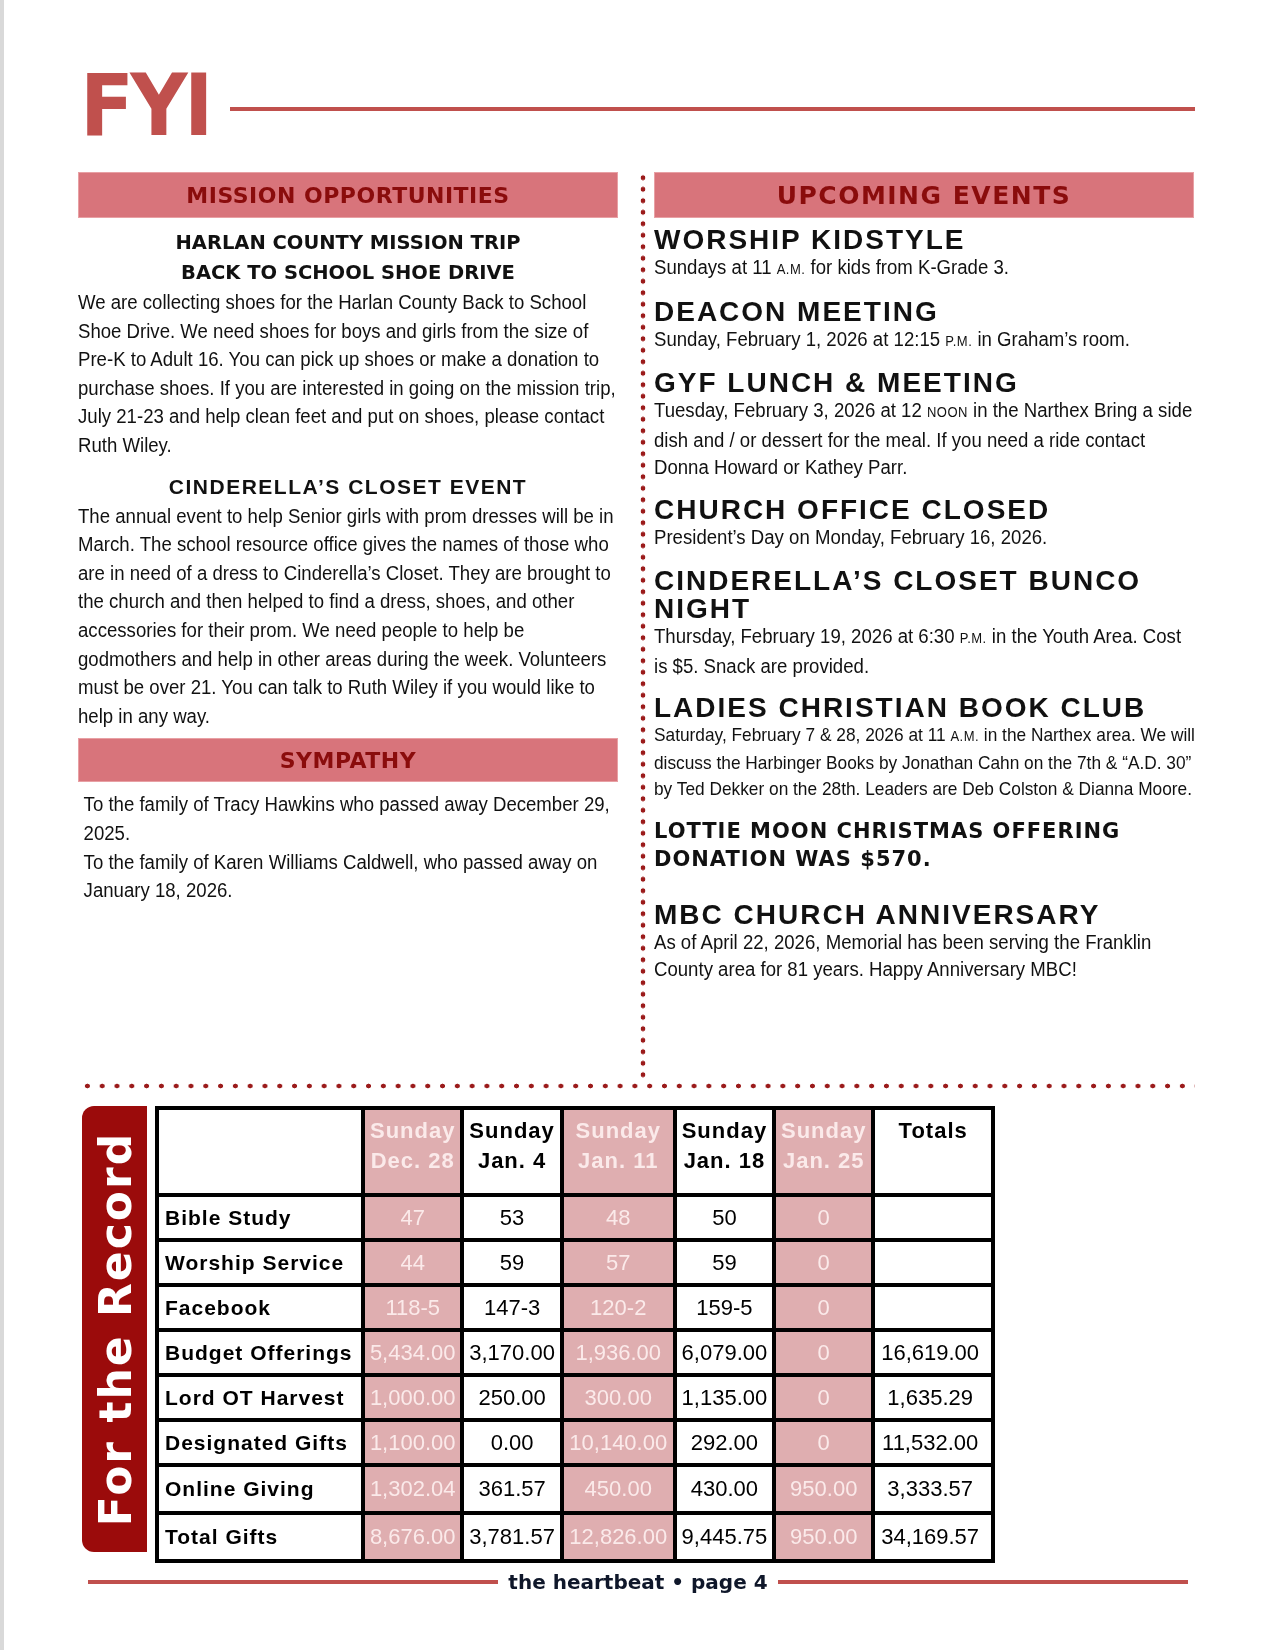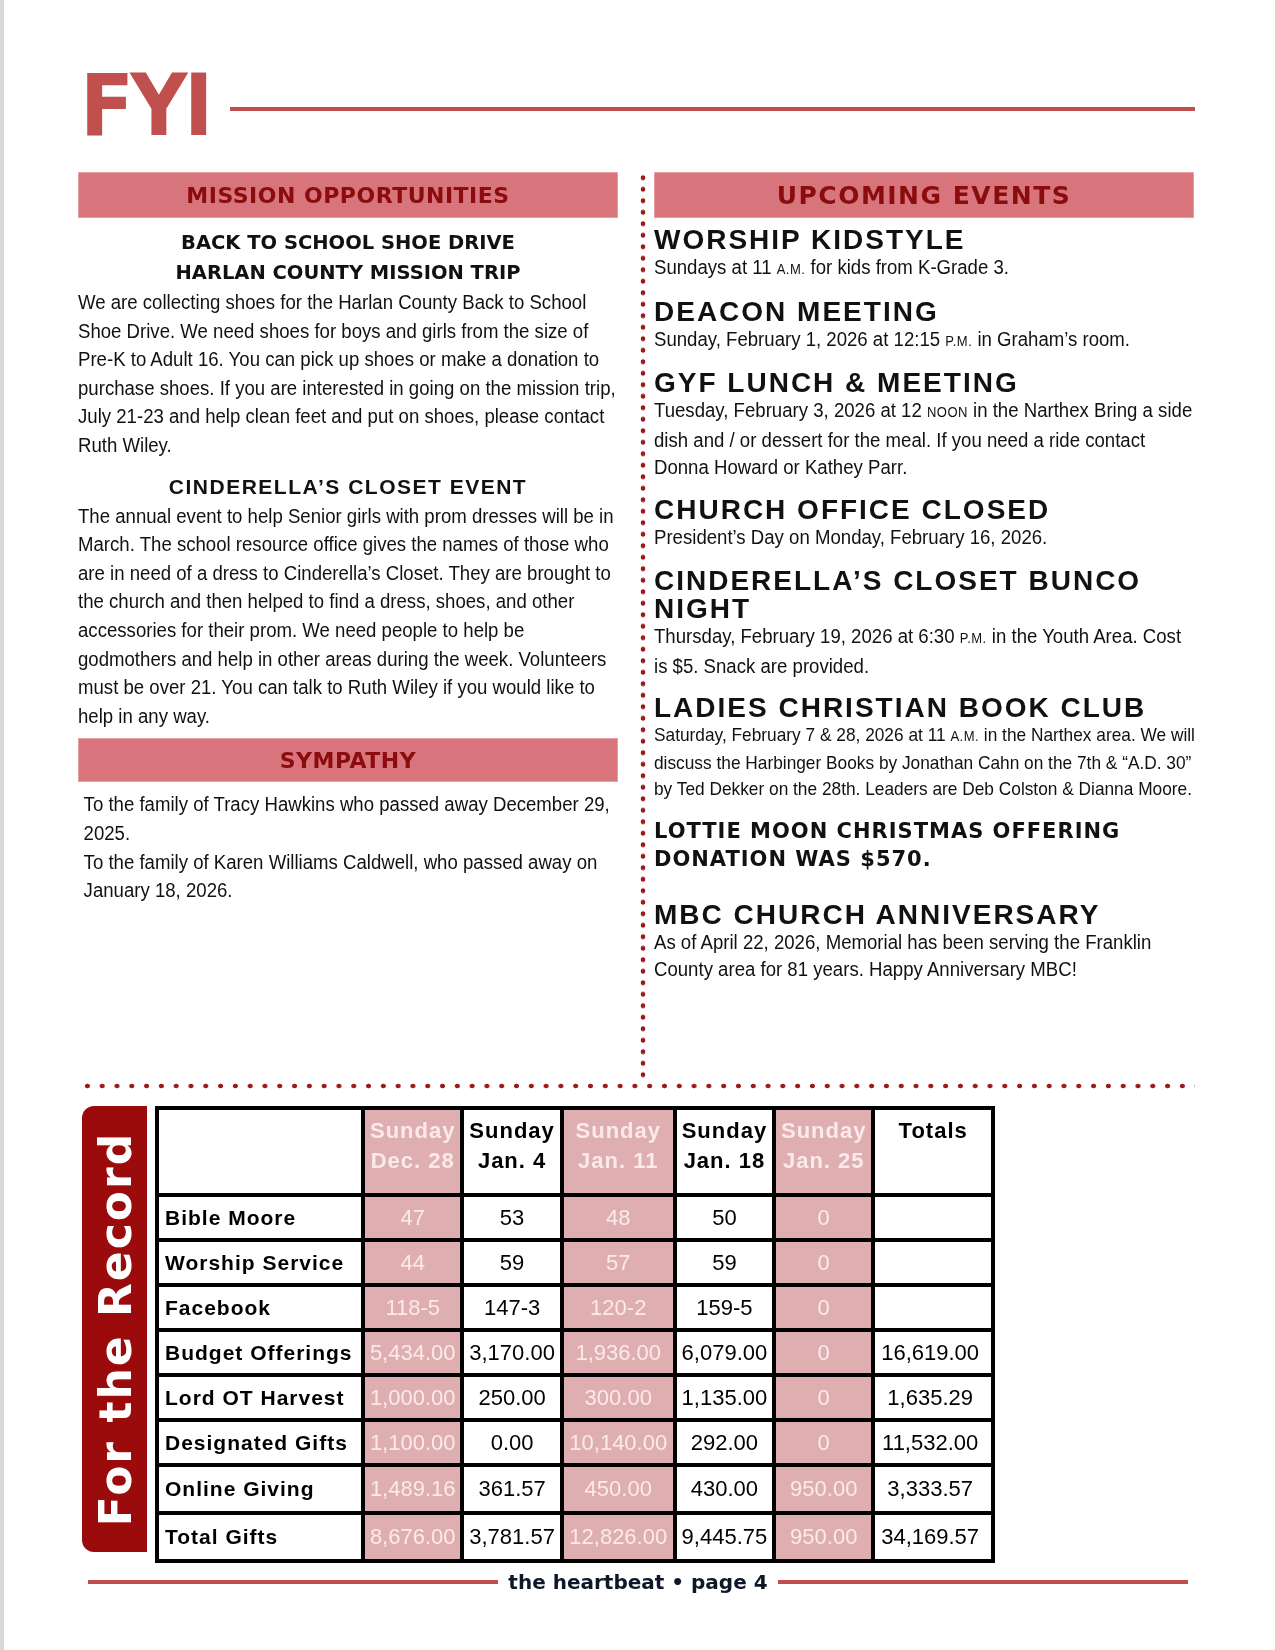--- a/index.html
+++ b/index.html
@@ -79,22 +79,22 @@
 
 <div class="fyi">FYI</div>
 <div class="fyi-rule"></div>
 
 <div class="vdots"></div>
 
 <div class="col-left">
   <div class="section-banner">MISSION OPPORTUNITIES</div>
 
   <div style="margin-top:10px">
+    <div class="sub-title">HARLAN COUNTY MISSION TRIP</div>
     <div class="sub-title">BACK TO SCHOOL SHOE DRIVE</div>
-    <div class="sub-title">HARLAN COUNTY MISSION TRIP</div>
     <div class="body-text">We are collecting shoes for the Harlan County Back to School Shoe Drive. We need shoes for boys and girls from the size of Pre-K to Adult 16. You can pick up shoes or make a donation to purchase shoes.  If you are interested in going on the mission trip, July 21-23 and help clean feet and put on shoes, please contact Ruth Wiley.</div>
   </div>
 
 
   <div style="margin-top:12px">
     <div class="sub-title cond">CINDERELLA’S CLOSET EVENT</div>
     <div class="body-text">The annual event to help Senior girls with prom dresses will be in March. The school resource office gives the names of those who are in need of a dress to Cinderella’s Closet. They are brought to the church and then helped to find a dress, shoes, and other accessories for their prom. We need people to help be godmothers and help in other areas during the week. Volunteers must be over 21. You can talk to Ruth Wiley if you would like to help in any way.</div>
   </div>
 
   <div class="section-banner" style="margin-top:8px; height:42px; font-size:22px;">SYMPATHY</div>
@@ -182,21 +182,21 @@
           <div>Jan. 25</div>
         </th>
         <th class="plain">
           <div>Totals</div>
           <div></div>
         </th>
       </tr>
   </thead>
   <tbody id="record-body">
       <tr>
-        <td class="label plain">Bible Moore</td>
+        <td class="label plain">Bible Study</td>
         <td class="shade">47</td>
         <td class="plain">53</td>
         <td class="shade">48</td>
         <td class="plain">50</td>
         <td class="shade">0</td>
         <td class="plain total"></td>
       </tr>
       <tr>
         <td class="label plain">Worship Service</td>
         <td class="shade">44</td>
@@ -237,21 +237,21 @@
         <td class="label plain">Designated Gifts</td>
         <td class="shade">1,100.00</td>
         <td class="plain">0.00</td>
         <td class="shade">10,140.00</td>
         <td class="plain">292.00</td>
         <td class="shade">0</td>
         <td class="plain total">11,532.00</td>
       </tr>
       <tr>
         <td class="label plain" style="height: 44px;">Online Giving</td>
-        <td class="shade" style="height: 44px;">1,489.16</td>
+        <td class="shade" style="height: 44px;">1,302.04</td>
         <td class="plain" style="height: 44px;">361.57</td>
         <td class="shade" style="height: 44px;">450.00</td>
         <td class="plain" style="height: 44px;">430.00</td>
         <td class="shade" style="height: 44px;">950.00</td>
         <td class="plain total" style="height: 44px;">3,333.57</td>
       </tr>
       <tr>
         <td class="label plain" style="height: 44px;">Total Gifts</td>
         <td class="shade" style="height: 44px;">8,676.00</td>
         <td class="plain" style="height: 44px;">3,781.57</td>

